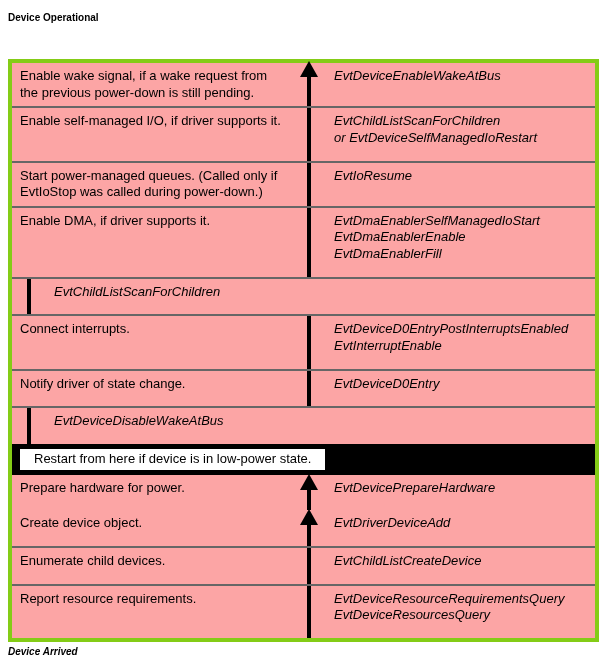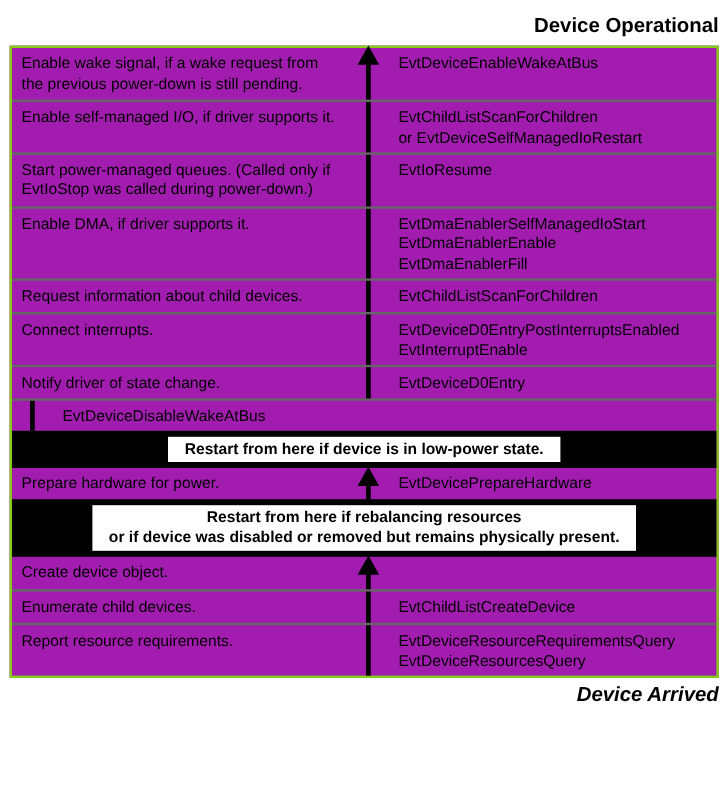--- a/index.html
+++ b/index.html
@@ -5,28 +5,29 @@
   * { box-sizing: border-box; }
   body {
     margin: 0;
     padding: 8px;
     font-family: Arial, Helvetica, sans-serif;
     font-size: 13px;
     background: #fff;
     width: 607px;
   }
   .frame {
-    border: 2px solid #84cc16;
-    background: #a21caf;
+    border: 4px solid #84cc16;
+    background: #fca5a5;
+    margin-top: 18px;
   }
   .label-bar {
-    text-align: right;
+    text-align: left;
     font-weight: bold;
-    font-size: 17px;
-    padding: 4px 0 6px 0;
+    font-size: 10px;
+    padding: 4px 0 18px 0;
   }
   .label-bar.top { border-bottom: none; }
   .label-bar.bottom { border-top: none; font-style: italic; }
   .row {
     display: flex;
     align-items: stretch;
     border-top: 2px solid #666;
   }
   .row.first { border-top: none; }
   .col-left {
@@ -34,28 +35,28 @@
     padding: 5px 8px 5px 8px;
     line-height: 1.28;
   }
   .col-arrow {
     width: 34px;
     position: relative;
     flex: 0 0 34px;
   }
   .col-right {
     flex: 1;
-    padding: 5px 8px 3px 8px;
+    padding: 5px 8px 14px 8px;
+    font-style: italic;
     line-height: 1.28;
   }
   .banner {
     background: #000;
     color: #fff;
-    font-weight: bold;
-    text-align: center;
+    font-weight: normal;
     padding: 5px 8px;
     line-height: 1.3;
     position: relative;
   }
   .banner .inner {
     background: #fff;
     color: #000;
     display: inline-block;
     padding: 2px 14px;
   }
@@ -131,21 +132,20 @@
         <div class="arrow-seg">
           <div class="arrow-line"></div>
         </div>
       </div>
     <div class="col-right">
       <span>EvtDmaEnablerSelfManagedIoStart</span><br><span>EvtDmaEnablerEnable</span><br><span>EvtDmaEnablerFill</span>
     </div>
   </div>
 
   <div class="row">
-    <div class="col-left">Request information about child devices.</div>
     <div class="col-arrow">
         <div class="arrow-seg">
           <div class="arrow-line"></div>
         </div>
       </div>
     <div class="col-right">EvtChildListScanForChildren</div>
   </div>
 
   <div class="row">
     <div class="col-left">Connect interrupts.</div>
@@ -186,34 +186,30 @@
     <div class="col-left">Prepare hardware for power.</div>
     <div class="col-arrow">
       <div class="arrow-seg">
           <div class="arrow-head" style="top:-1px;"></div>
           <div class="arrow-line" style="top:12px;"></div>
         </div>
     </div>
     <div class="col-right">EvtDevicePrepareHardware</div>
   </div>
 
-  <div class="banner">
-    <span class="inner" style="line-height:1.3;">
-      <span>Restart from here if rebalancing resources</span><br><span>or if device was disabled or removed but remains physically present.</span>
-    </span>
-  </div>
 
   <div class="row first">
     <div class="col-left">Create device object.</div>
     <div class="col-arrow">
       <div class="arrow-seg">
           <div class="arrow-head" style="top:-1px;"></div>
           <div class="arrow-line" style="top:12px;"></div>
         </div>
     </div>
+    <div class="col-right">EvtDriverDeviceAdd</div>
   </div>
 
   <div class="row">
     <div class="col-left">Enumerate child devices.</div>
     <div class="col-arrow">
         <div class="arrow-seg">
           <div class="arrow-line"></div>
         </div>
       </div>
     <div class="col-right">EvtChildListCreateDevice</div>

